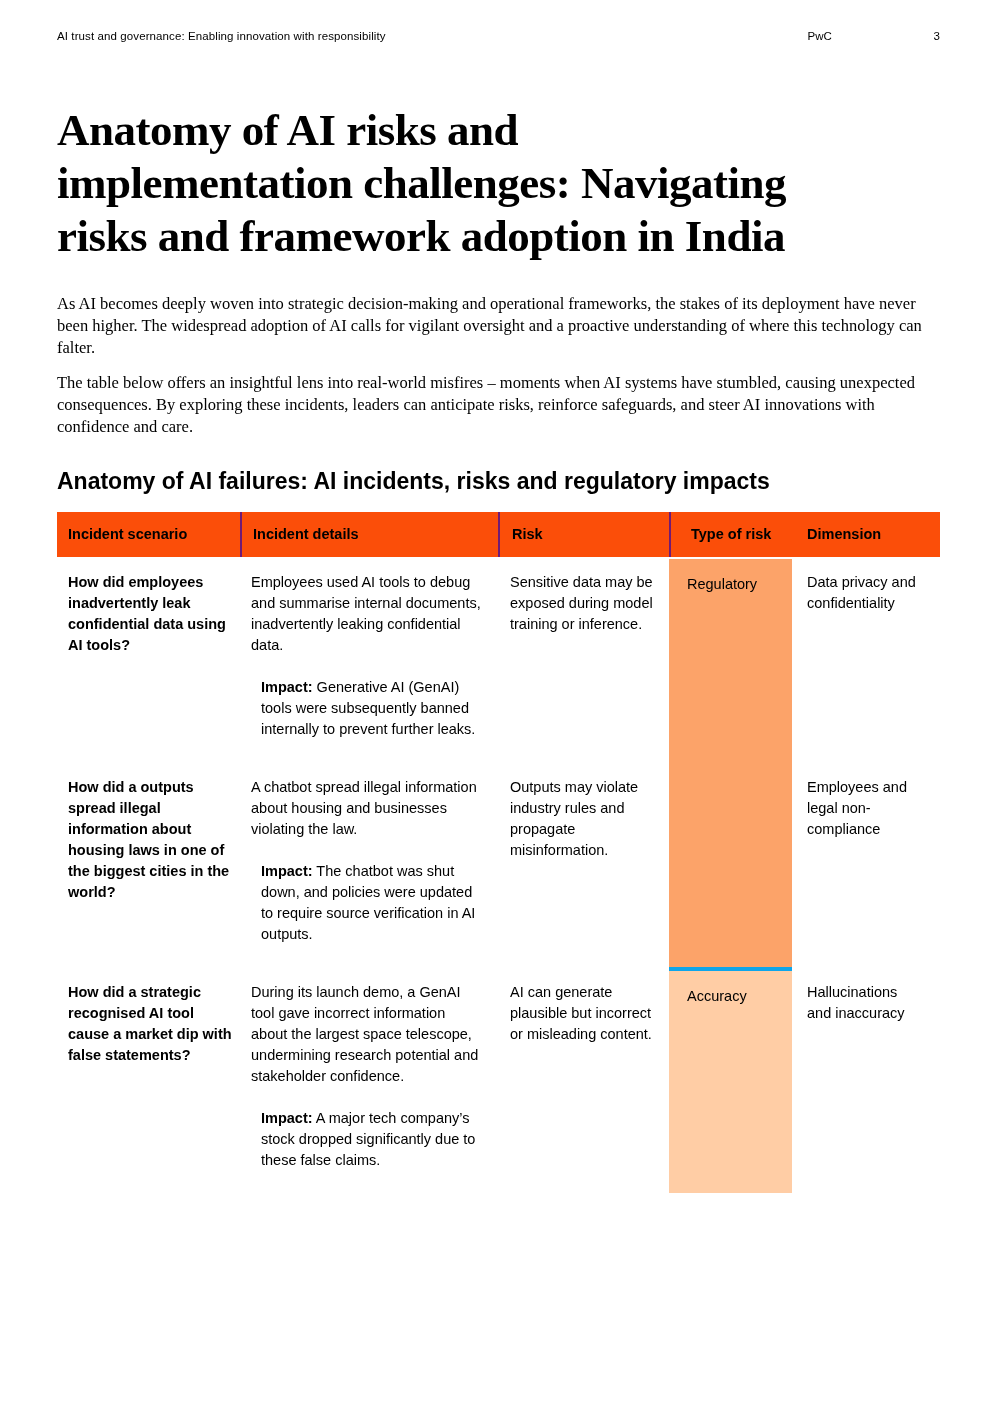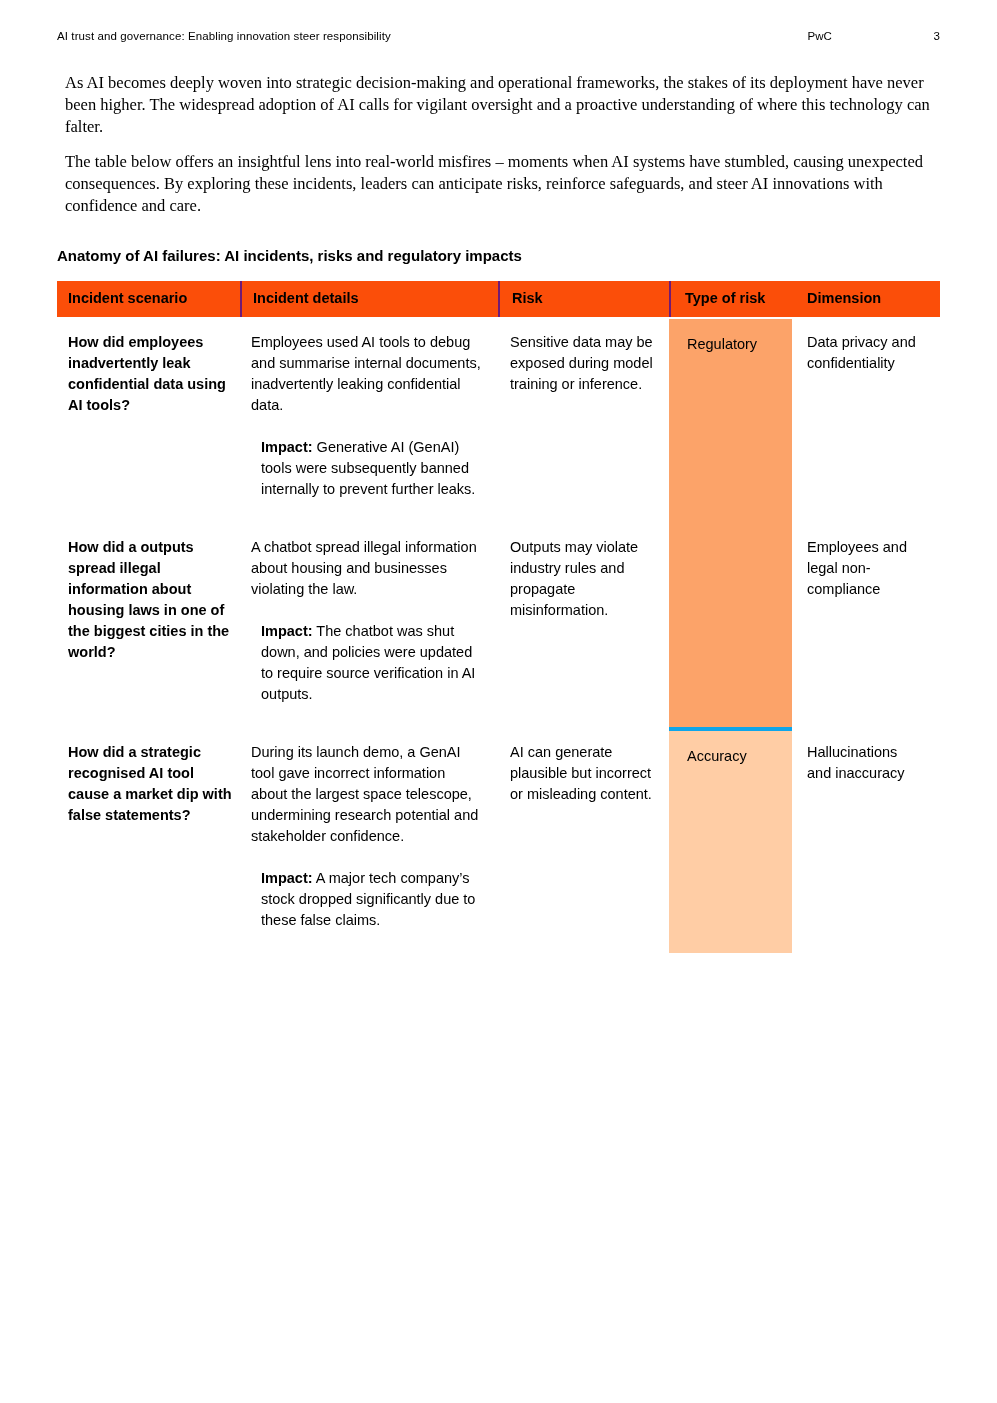--- a/index.html
+++ b/index.html
@@ -34,32 +34,32 @@
     font-family: "Liberation Serif", serif;
     font-weight: 700;
     font-size: 45px;
     line-height: 1.18;
     letter-spacing: -0.5px;
     margin: 62px 0 0 0;
     max-width: 750px;
   }
 
   
-  .intro { margin-top: 30px; margin-left: 8px; }
+  .intro { margin-top: 30px; }
   .intro p {
     font-family: "Liberation Serif", serif;
     font-size: 16.5px;
     line-height: 1.33;
     margin: 0 0 13px 0;
     max-width: 883px;
   }
 
   
   .table-heading {
-    font-size: 15px;
+    font-size: 23px;
     font-weight: bold;
     margin: 30px 0 17px 0;
   }
   table.incidents {
     border-collapse: separate;
     border-spacing: 0;
     table-layout: fixed;
     width: 883px;
     font-size: 14.5px;
     line-height: 1.45;
@@ -67,29 +67,29 @@
   col.c1 { width: 183px; }
   col.c2 { width: 258px; }
   col.c3 { width: 171px; }
   col.c4 { width: 123px; }
   col.c5 { width: 148px; }
 
   thead th {
     background: var(--header-orange);
     font-weight: bold;
     text-align: left;
-    height: 36px;
+    height: 45px;
     vertical-align: middle;
     padding: 0;
   }
   thead th .h-pad { display: block; }
   th.c1 .h-pad { padding-left: 11px; }
   th.c2 .h-pad { padding-left: 11px; }
   th.c3 .h-pad { padding-left: 12px; }
-  th.c4 .h-pad { padding-left: 14px; }
+  th.c4 .h-pad { padding-left: 20px; }
   th.c5 .h-pad { padding-left: 15px; }
   th.c2, th.c3, th.c4 { border-left: 2px solid #701a75; }
 
   tbody td {
     vertical-align: top;
     padding-top: 15px;
     padding-bottom: 22px;
   }
   td.scenario-cell { padding-left: 11px; padding-right: 8px; font-weight: bold; }
   td.details-cell  { padding-left: 11px; padding-right: 14px; }
@@ -102,25 +102,26 @@
 
   .details-cell p { margin: 0 0 21px 0; }
   .details-cell p:last-child { margin-bottom: 0; margin-left: 10px; }
 </style>
 </head>
 <body>
 
 <div class="page">
 
   <div class="doc-header">
-    <span class="left-text">AI trust and governance: Enabling innovation steer responsibility</span>
+    <span class="left-text">AI trust and governance: Enabling innovation with responsibility</span>
     <span class="brand">PwC</span>
     <span class="pageno">3</span>
   </div>
 
+  <h1 class="page-title">Anatomy of AI risks and implementation challenges: Navigating risks and framework adoption in India</h1>
 
   <div class="intro">
     <p>As AI becomes deeply woven into strategic decision-making and operational frameworks, the stakes of its deployment have never been higher. The widespread adoption of AI calls for vigilant oversight and a proactive understanding of where this technology can falter.</p>
     <p>The table below offers an insightful lens into real-world misfires – moments when AI systems have stumbled, causing unexpected consequences. By exploring these incidents, leaders can anticipate risks, reinforce safeguards, and steer AI innovations with confidence and care.</p>
   </div>
 
   <h2 class="table-heading">Anatomy of AI failures: AI incidents, risks and regulatory impacts</h2>
 
   <table class="incidents">
     <colgroup>

